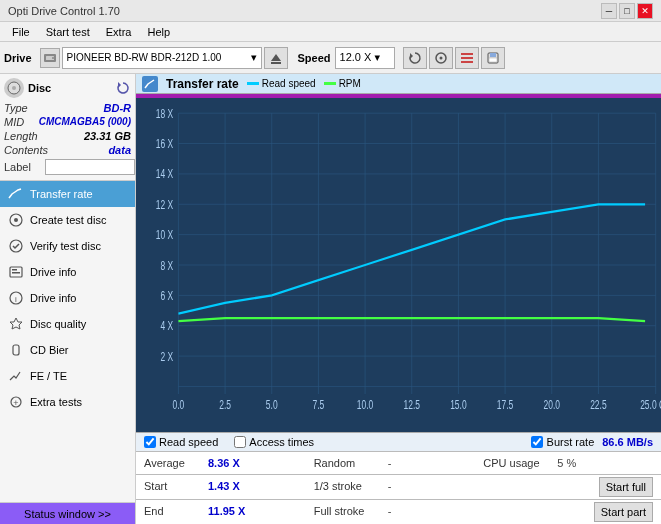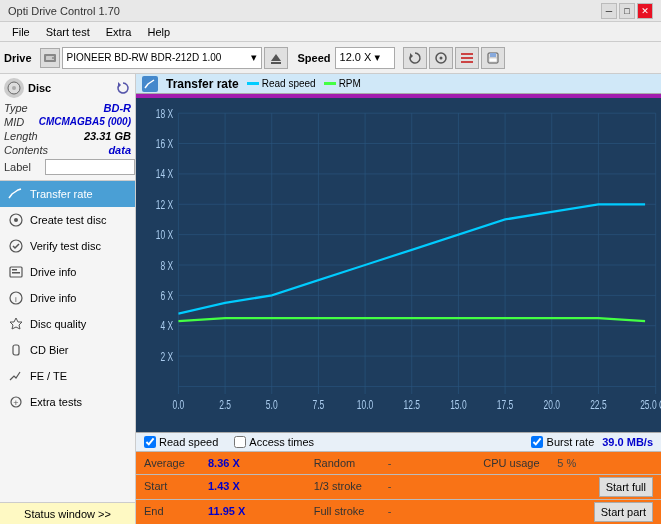--- a/index.html
+++ b/index.html
@@ -194,21 +194,21 @@
     }
     .nav-icon {
       width: 16px; height: 16px;
       display: flex; align-items: center; justify-content: center;
       font-size: 10px;
     }
 
     
     .status-window-btn {
       height: 22px;
-      background: #fef9c3;
+      background: #8b5cf6;
       border-top: 1px solid #ccc;
       display: flex;
       align-items: center;
       justify-content: center;
       cursor: pointer;
       font-size: 11px;
       color: #000;
       padding: 0 6px;
     }
 
@@ -274,21 +274,21 @@
     .stats-burst {
       margin-left: auto;
       display: flex; align-items: center; gap: 4px;
       font-size: 11px;
     }
     .stats-row {
       display: flex;
       padding: 2px 8px;
       gap: 0;
       font-size: 11px;
-      background: #f97316;
+      background: #ffffff;
     }
     .stats-col {
       display: flex;
       flex-direction: column;
       gap: 2px;
       flex: 1;
     }
     .stats-cell {
       display: flex;
       align-items: center;
@@ -583,21 +583,21 @@
           <input type="checkbox" class="stats-checkbox" checked="" style="">
           <span>Read speed</span>
         </div>
         <div class="stats-checkbox-item">
           <input type="checkbox" class="stats-checkbox" style="">
           <span>Access times</span>
         </div>
         <div class="stats-burst">
           <input type="checkbox" class="stats-checkbox" checked="" style="">
           <span>Burst rate</span>
-          <span style="color:#0000cc;font-weight:bold;margin-left:4px;">39.0 MB/s</span>
+          <span style="color:#0000cc;font-weight:bold;margin-left:4px;">86.6 MB/s</span>
         </div>
       </div>
 
       <div class="stats-row" style="border-bottom:1px solid #bbb;">
         <div class="stats-col">
           <div class="stats-cell">
             <span class="stats-cell-label">Average</span>
             <span class="stats-cell-value">8.36 X</span>
           </div>
         </div>

